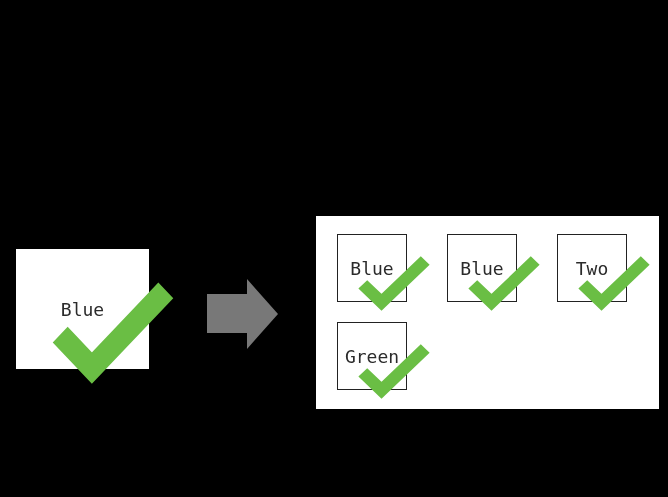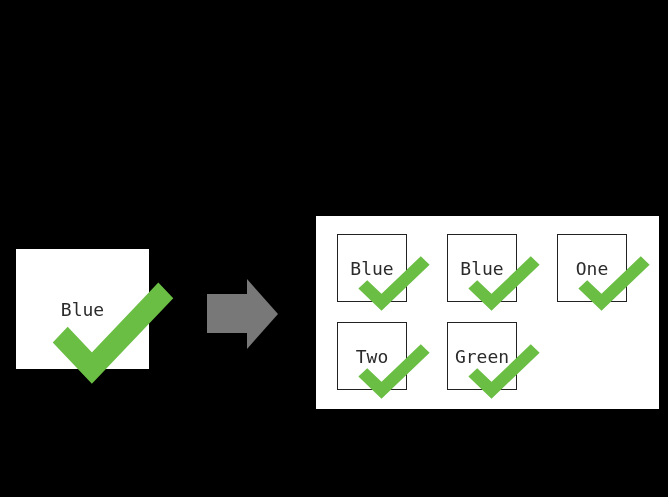--- a/index.html
+++ b/index.html
@@ -108,26 +108,20 @@
   </div>
 
 
   <div class="cb">
     <span class="cb-label">Blue</span>
     <svg class="check-small checkmark" viewBox="0 0 100 75" preserveAspectRatio="none" aria-hidden="true">
       <polyline points="10,38 34,62 90,6"></polyline>
     </svg>
   </div>
 
-  <div class="cb">
-    <span class="cb-label">One</span>
-    <svg class="check-small checkmark" viewBox="0 0 100 75" preserveAspectRatio="none" aria-hidden="true">
-      <polyline points="10,38 34,62 90,6"></polyline>
-    </svg>
-  </div>
 
   <div class="cb">
     <span class="cb-label">Two</span>
     <svg class="check-small checkmark" viewBox="0 0 100 75" preserveAspectRatio="none" aria-hidden="true">
       <polyline points="10,38 34,62 90,6"></polyline>
     </svg>
   </div>
 
   <div class="cb">
     <span class="cb-label">Green</span>

